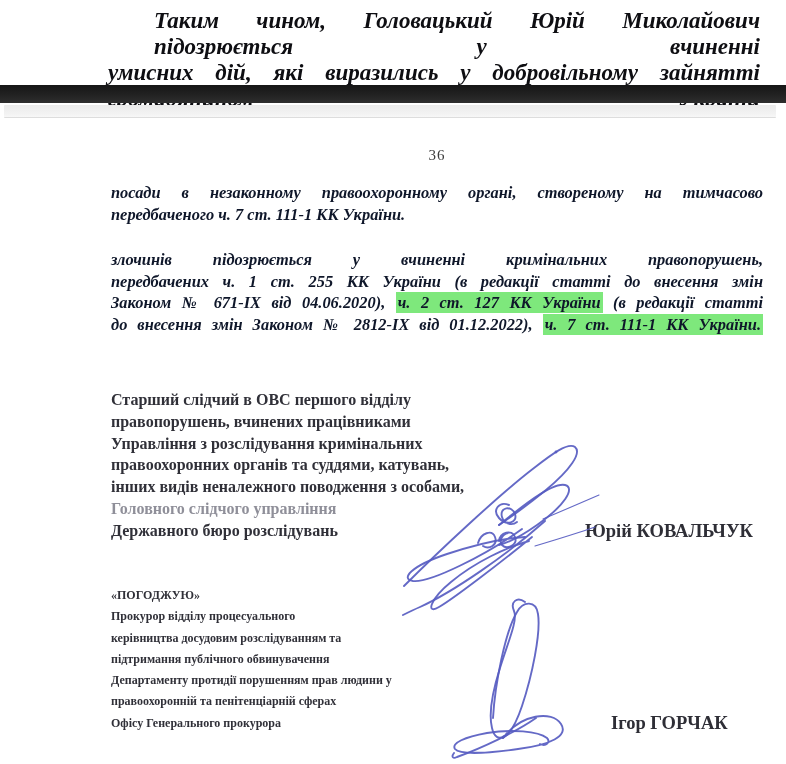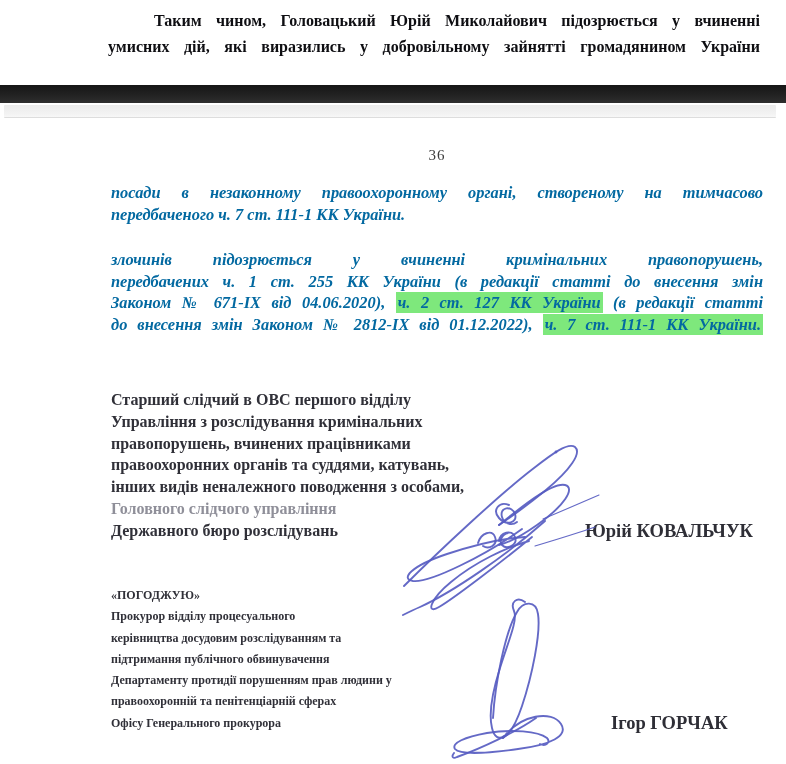--- a/index.html
+++ b/index.html
@@ -3,37 +3,37 @@
 <meta charset="utf-8">
 <style>
   html,body{margin:0;padding:0;background:#ffffff;}
   .canvas{
     position:relative;width:786px;height:764px;background:#ffffff;overflow:hidden;
     font-family:"Liberation Serif","DejaVu Serif",serif;
   }
   
   .top-excerpt{
     position:absolute;left:108px;top:8px;width:652px;
-    font-weight:bold;font-size:16px;line-height:26px;color:#0e0e12;
+    font-weight:bold;font-style:italic;font-size:23px;line-height:26px;color:#0e0e12;
   }
   .jline{text-align:justify;text-align-last:justify;}
   .lline{text-align:right;text-align-last:left;}
   .top-excerpt .first{padding-left:46px;}
   
   .dark-bar{position:absolute;left:0;top:85px;width:786px;height:18px;
     background:linear-gradient(180deg,#161616 0%,#222222 55%,#2e2e2e 100%);}
   .page-edge{position:absolute;left:4px;top:105px;width:772px;height:12px;
     background:linear-gradient(180deg,#ebebeb 0%,#f2f2f2 70%,#f7f7f7 100%);
     border-bottom:1px solid #dddddd;border-radius:1px;}
   
   .page-number{position:absolute;left:111px;top:147px;width:652px;text-align:center;
     font-size:15px;color:#3c3c3c;letter-spacing:1px;}
   
   .body-par{position:absolute;left:111px;width:652px;
-    font-weight:bold;font-style:italic;font-size:16.4px;line-height:21.6px;color:#0369a1;}
+    font-weight:bold;font-style:italic;font-size:16.4px;line-height:21.6px;color:#0f172a;}
   .p1{top:182px;}
   .p2{top:249px;}
   .p2 .first{padding-left:34px;}
   .hl{background:#7ee87c;padding:1px 2px;}
   
   .sig-block{position:absolute;left:111px;font-weight:bold;font-style:normal;color:#303038;}
   .sig1{top:389px;width:480px;font-size:16px;line-height:21.8px;}
   .sig2{top:585px;width:490px;font-size:12px;line-height:21.3px;}
   .faded{color:#8f8f99;}
   .name{position:absolute;font-weight:bold;font-size:18.5px;color:#2e2e36;white-space:nowrap;}
@@ -67,22 +67,22 @@
 
   <div class="body-par p2">
     <div class="jline">злочинів підозрюється у вчиненні кримінальних правопорушень,</div>
     <div class="jline">передбачених ч. 1 ст. 255 КК України (в редакції статті до внесення змін</div>
     <div class="jline"><span>Законом № 671-ІХ від 04.06.2020), </span><span class="hl">ч. 2 ст. 127 КК України</span><span> (в редакції статті</span></div>
     <div class="jline"><span>до внесення змін Законом № 2812-ІХ від 01.12.2022), </span><span class="hl">ч. 7 ст. 111-1 КК України.</span></div>
   </div>
 
   <div class="sig-block sig1">
     <div>Старший слідчий в ОВС першого відділу</div>
+    <div>правопорушень, вчинених працівниками</div>
     <div>Управління з розслідування кримінальних</div>
-    <div>правопорушень, вчинених працівниками</div>
     <div>правоохоронних органів та суддями, катувань,</div>
     <div>інших видів неналежного поводження з особами,</div>
     <div class="faded">Головного слідчого управління</div>
     <div>Державного бюро розслідувань</div>
   </div>
 
   <div class="name name1">Юрій КОВАЛЬЧУК</div>
 
   <svg class="ink" style="left:396px;top:430px;" width="210" height="190" viewBox="0 0 210 190">
     <path class="w2" d="M 8 156 C 44 120, 104 64, 138 38 C 156 24, 172 12, 179 17 C 186 23, 174 40, 150 60 C 129 77, 112 89, 103 95"></path>

